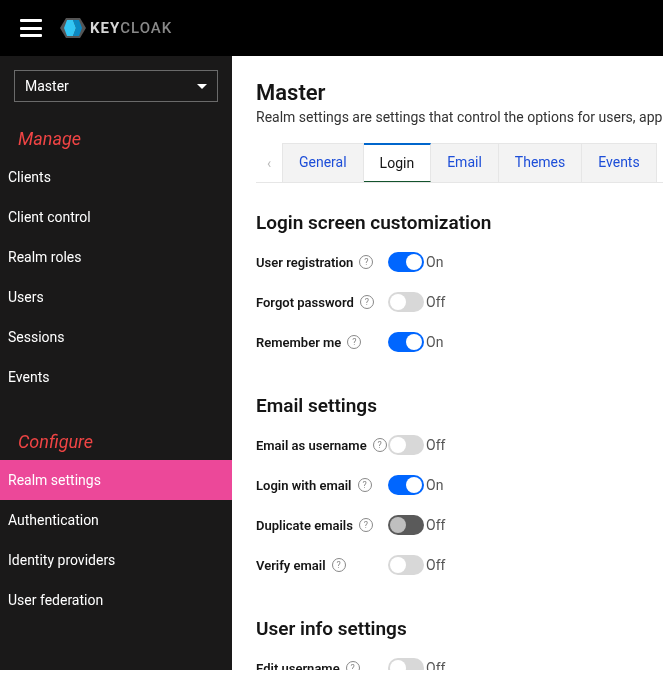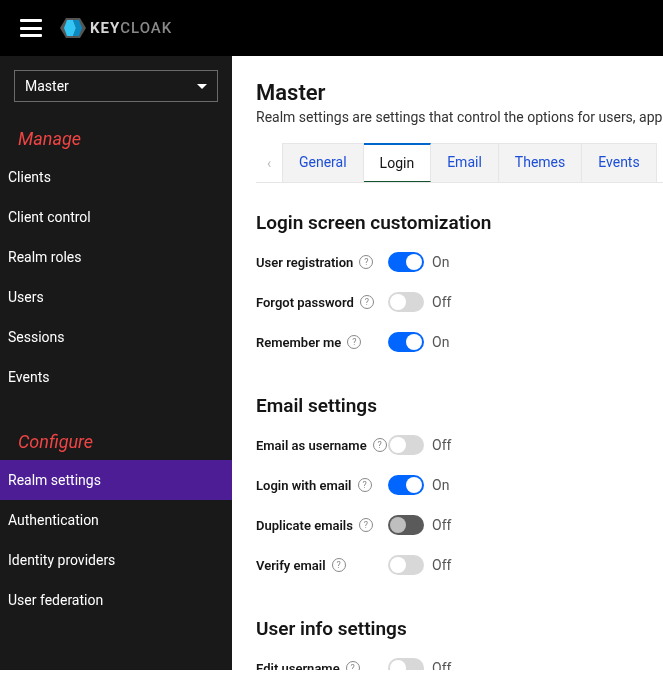--- a/index.html
+++ b/index.html
@@ -17,21 +17,21 @@
 
   
   .body { flex: 1; display: flex; min-height: 0; }
 
   
   .sidebar { width: 232px; background: #1a1919; color: #fff; padding: 14px 0 0 0; overflow-y: auto; }
   .realm-select { margin: 0 14px 16px 14px; border: 1px solid #6a6a6a; height: 32px; display: flex; align-items: center; justify-content: space-between; padding: 0 10px; color: #fff; font-size: 14px; cursor: pointer; }
   .realm-select .caret { width: 0; height: 0; border-left: 5px solid transparent; border-right: 5px solid transparent; border-top: 5px solid #fff; }
   .sb-section-label { font-size: 18px; color: #ef4444; padding: 10px 18px 8px; font-style: italic; }
   .sb-item { font-size: 14px; padding: 12px 8px; color: #fff; cursor: pointer; }
-  .sb-item.active { background: #4c1d95; }
+  .sb-item.active { background: #ec4899; }
   .sb-group + .sb-group { margin-top: 24px; }
 
   
   .main { flex: 1; background: #fff; padding: 24px 0 0 24px; overflow: hidden; }
   .page-title { font-size: 22px; font-weight: 600; margin-bottom: 4px; }
   .page-sub { font-size: 14px; color: #333; margin-bottom: 18px; white-space: nowrap; }
 
   
   .tabs-wrap { display: flex; align-items: stretch; border-bottom: 1px solid #e6e6e6; }
   .tab-scroll-btn { width: 26px; display: flex; align-items: center; justify-content: center; color: #bbb; font-size: 14px; background: #fff; }
@@ -40,21 +40,21 @@
   .tab + .tab { border-left: none; }
   .tab.active { background: #fff; color: #151515; border-top: 2px solid #0066cc; border-bottom: 1px solid #14532d; position: relative; top: 0; }
 
   
   .content { padding-top: 22px; }
   .section-title { font-size: 19px; font-weight: 600; margin-bottom: 18px; margin-top: 6px; }
   .section + .section { margin-top: 42px; }
   .row { display: flex; align-items: center; margin-bottom: 20px; }
   .row-label { width: 132px; font-size: 13px; font-weight: 600; display: flex; align-items: center; gap: 6px; }
   .help-icon { width: 14px; height: 14px; border: 1px solid #888; border-radius: 50%; display: inline-flex; align-items: center; justify-content: center; font-size: 9px; color: #888; font-weight: 400; }
-  .toggle-wrap { display: flex; align-items: center; gap: 8px; }
+  .toggle-wrap { display: flex; align-items: center; gap: 2px; }
   .switch { width: 36px; height: 20px; border-radius: 10px; position: relative; cursor: pointer; transition: background .15s; }
   .switch .knob { position: absolute; top: 2px; width: 16px; height: 16px; border-radius: 50%; background: #fff; transition: left .15s; }
   .switch.on { background: #0066ff; }
   .switch.on .knob { left: 18px; }
   .switch.off { background: #d8d8d8; }
   .switch.off .knob { left: 2px; }
   .switch.off.disabled { background: #5a5a5a; }
   .switch.off.disabled .knob { background: #bfbfbf; }
   .state-text { font-size: 14px; color: #555; }
 </style>

